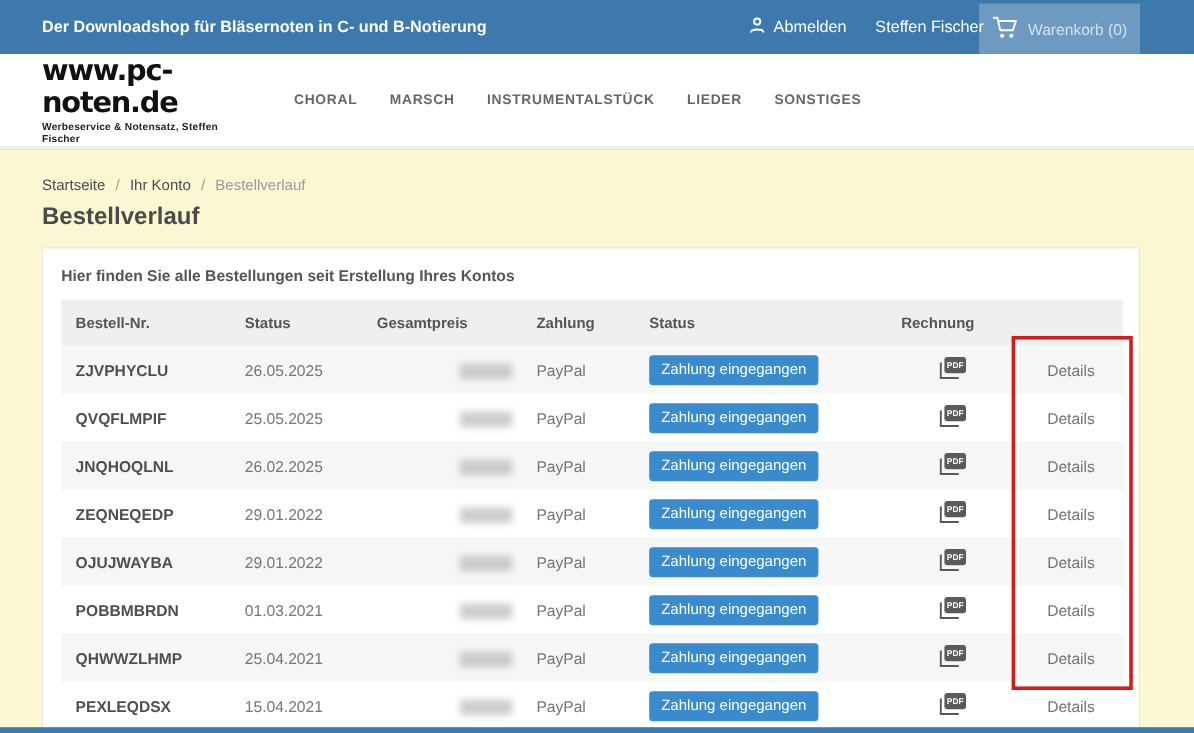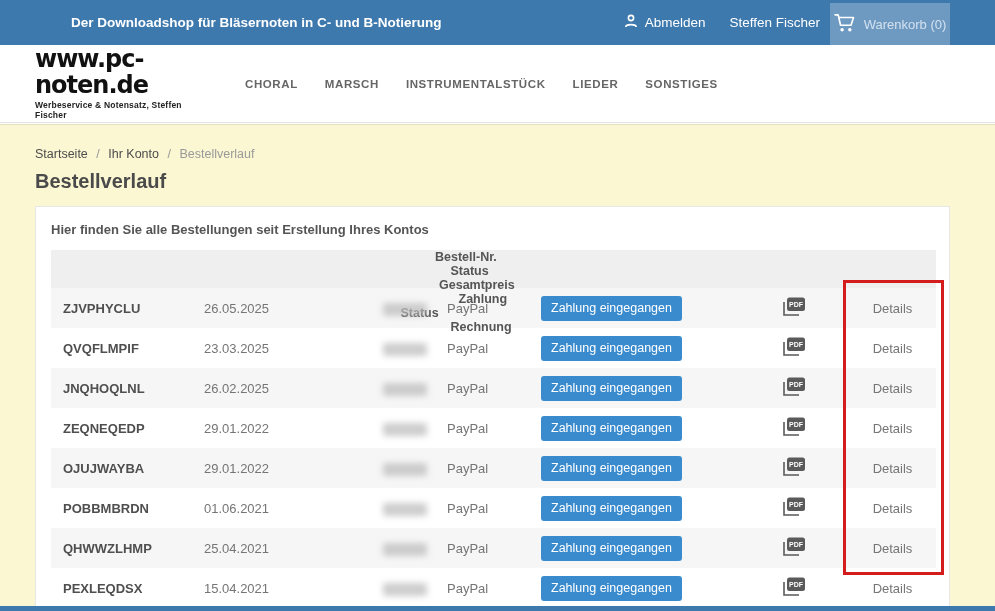--- a/index.html
+++ b/index.html
@@ -12,39 +12,38 @@
     color:#555;
   }
 
   
   .topbar {
     position:relative;
     height:45px;
     background:#3e79ae;
     display:flex;
     align-items:center;
-    padding-left:36px;
   }
   .topbar .tagline {
     margin-left:35px;
     color:#fff;
     font-size:13.5px;
     font-weight:bold;
   }
   .topbar-right {
     position:absolute;
     right:175px; top:0; height:45px;
     display:flex; align-items:center; gap:24px;
     color:#fff; font-size:13.5px;
   }
   .logout { display:flex; align-items:center; gap:6px; cursor:pointer; }
   .cartbox {
     position:absolute;
     right:45px; top:3px;
-    width:120px; height:42px;
+    width:134px; height:42px;
     background:rgba(255,255,255,0.25);
     display:flex; align-items:center; justify-content:center; gap:8px;
     color:#d3e1ee; font-size:13px;
     cursor:pointer;
   }
 
   
   .siteheader {
     height:78px;
     background:#fff;
@@ -107,21 +106,21 @@
   .card {
     position:absolute; left:35px; top:81px;
     width:915px; height:430px;
     background:#fff;
     border:1px solid #e7e7e7;
     padding:15px;
   }
   .card-intro { font-size:13px; font-weight:bold; color:#555; margin-bottom:13px; }
   .otable { width:885px; }
   .trow { display:flex; align-items:center; height:40px; font-size:13px; }
-  .thead { background:#efefef; height:38px; font-weight:bold; color:#555; font-size:12.5px;flex-direction:column; }
+  .thead { background:#efefef; height:38px; font-weight:bold; color:#555; font-size:12.5px; }
   .trow.alt { background:#f6f6f6; }
   .c { padding-left:12px; }
   .c1 { width:141px; }
   .c2 { width:110px; }
   .c3 { width:133px; text-align:right; padding-right:8px; }
   .c4 { width:94px; }
   .c5 { width:210px; }
   .c6 { width:110px; display:flex; justify-content:center; padding-left:0; }
   .thead .c6 { display:block; padding-left:12px; }
   .c7 { flex:1; text-align:center; padding-left:0; }
@@ -235,21 +234,21 @@
           <path d="M3 6 v13 h15" fill="none" stroke="#5a5a5a" stroke-width="1.6"></path>
           <rect x="6" y="1.5" width="18" height="13.5" rx="2.5" fill="#5a5a5a"></rect>
           <text x="15" y="11" text-anchor="middle" font-size="7" font-weight="bold" fill="#ffffff" font-family="Liberation Sans, sans-serif">PDF</text>
         </svg>
       </span>
     </div>
     <div class="c c7"><span class="details-link">Details</span></div>
   </div>
           <div class="trow">
     <div class="c c1 order-no">QVQFLMPIF</div>
-    <div class="c c2 muted">23.03.2025</div>
+    <div class="c c2 muted">25.05.2025</div>
     <div class="c c3"><span class="blur-box"></span></div>
     <div class="c c4 muted">PayPal</div>
     <div class="c c5"><span class="badge">Zahlung eingegangen</span></div>
     <div class="c c6">
       <span class="pdf-ic">
         <svg width="26" height="21" viewBox="0 0 26 21">
           <path d="M3 6 v13 h15" fill="none" stroke="#5a5a5a" stroke-width="1.6"></path>
           <rect x="6" y="1.5" width="18" height="13.5" rx="2.5" fill="#5a5a5a"></rect>
           <text x="15" y="11" text-anchor="middle" font-size="7" font-weight="bold" fill="#ffffff" font-family="Liberation Sans, sans-serif">PDF</text>
         </svg>
@@ -303,21 +302,21 @@
           <path d="M3 6 v13 h15" fill="none" stroke="#5a5a5a" stroke-width="1.6"></path>
           <rect x="6" y="1.5" width="18" height="13.5" rx="2.5" fill="#5a5a5a"></rect>
           <text x="15" y="11" text-anchor="middle" font-size="7" font-weight="bold" fill="#ffffff" font-family="Liberation Sans, sans-serif">PDF</text>
         </svg>
       </span>
     </div>
     <div class="c c7"><span class="details-link">Details</span></div>
   </div>
           <div class="trow">
     <div class="c c1 order-no">POBBMBRDN</div>
-    <div class="c c2 muted">01.06.2021</div>
+    <div class="c c2 muted">01.03.2021</div>
     <div class="c c3"><span class="blur-box"></span></div>
     <div class="c c4 muted">PayPal</div>
     <div class="c c5"><span class="badge">Zahlung eingegangen</span></div>
     <div class="c c6">
       <span class="pdf-ic">
         <svg width="26" height="21" viewBox="0 0 26 21">
           <path d="M3 6 v13 h15" fill="none" stroke="#5a5a5a" stroke-width="1.6"></path>
           <rect x="6" y="1.5" width="18" height="13.5" rx="2.5" fill="#5a5a5a"></rect>
           <text x="15" y="11" text-anchor="middle" font-size="7" font-weight="bold" fill="#ffffff" font-family="Liberation Sans, sans-serif">PDF</text>
         </svg>

